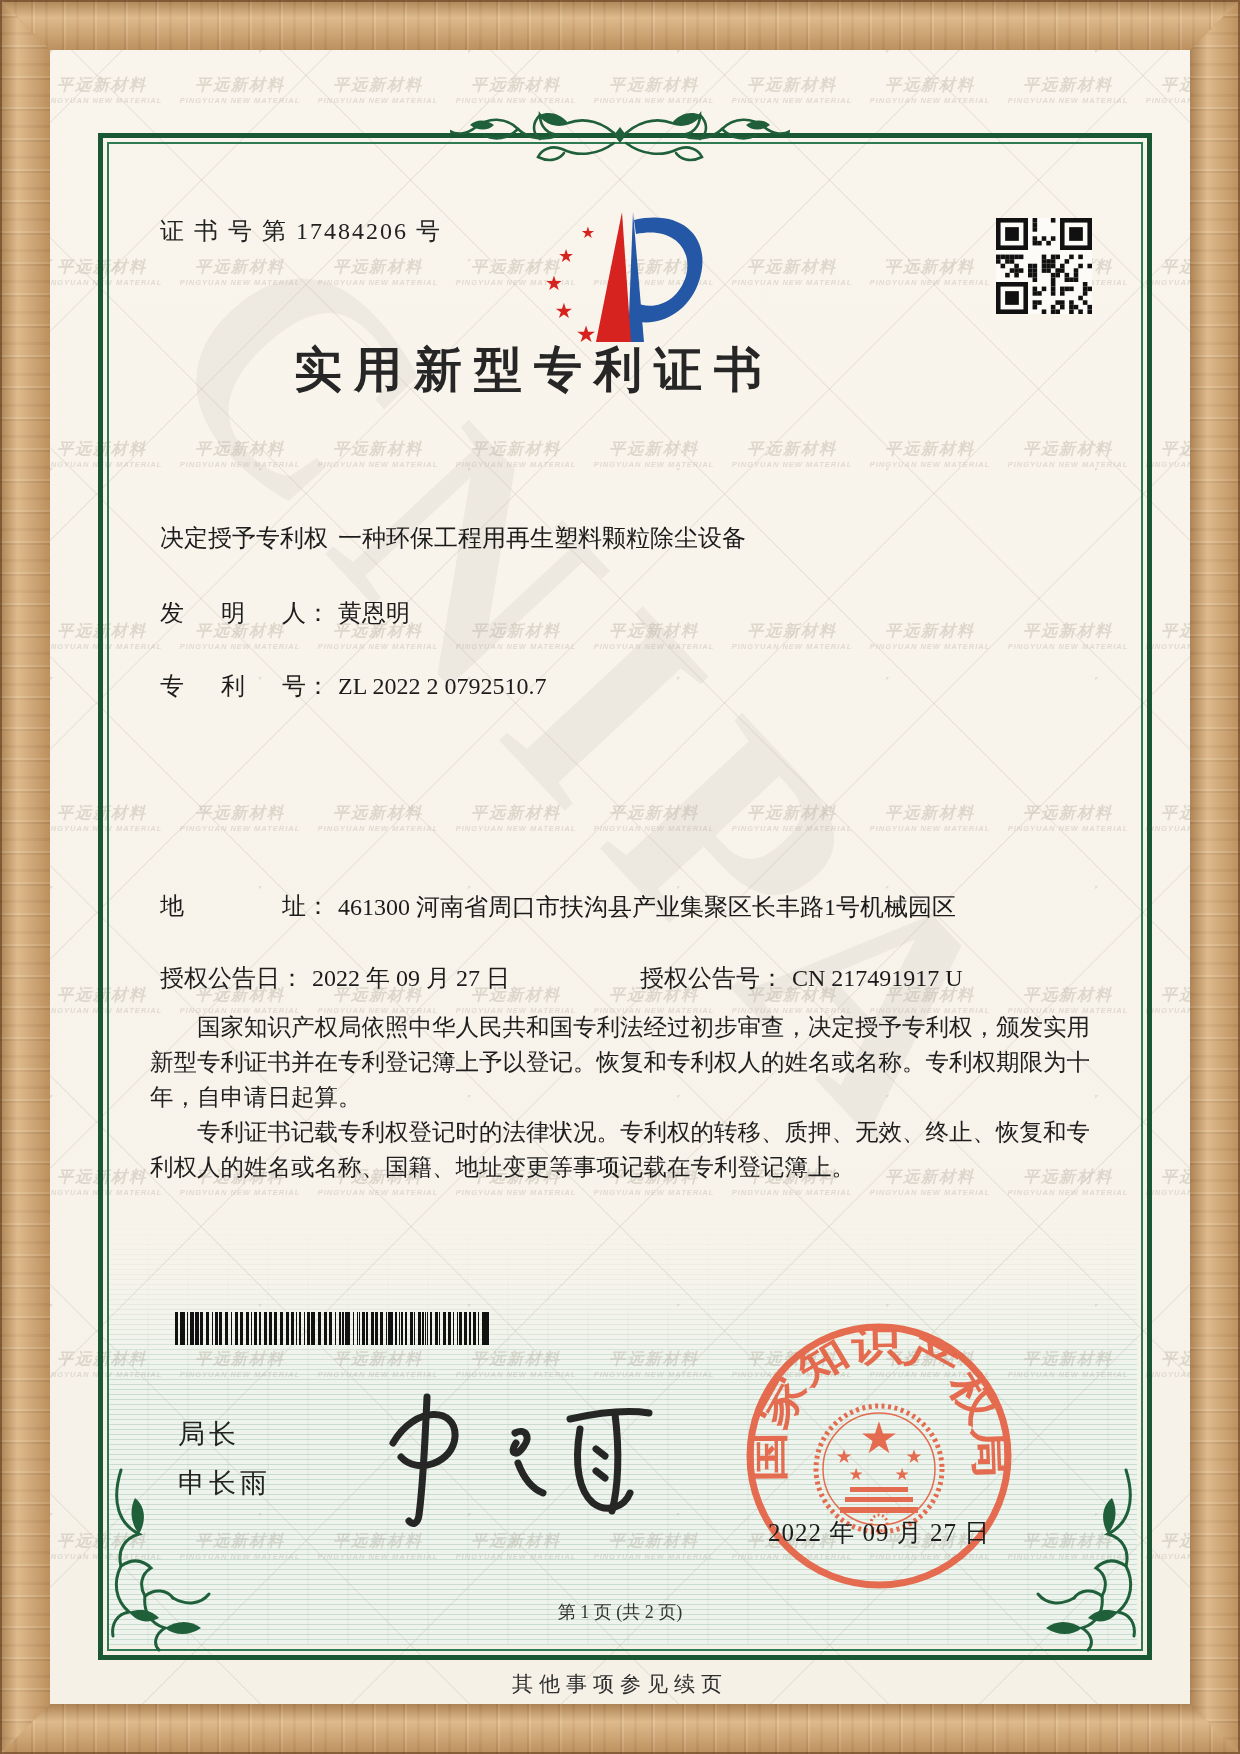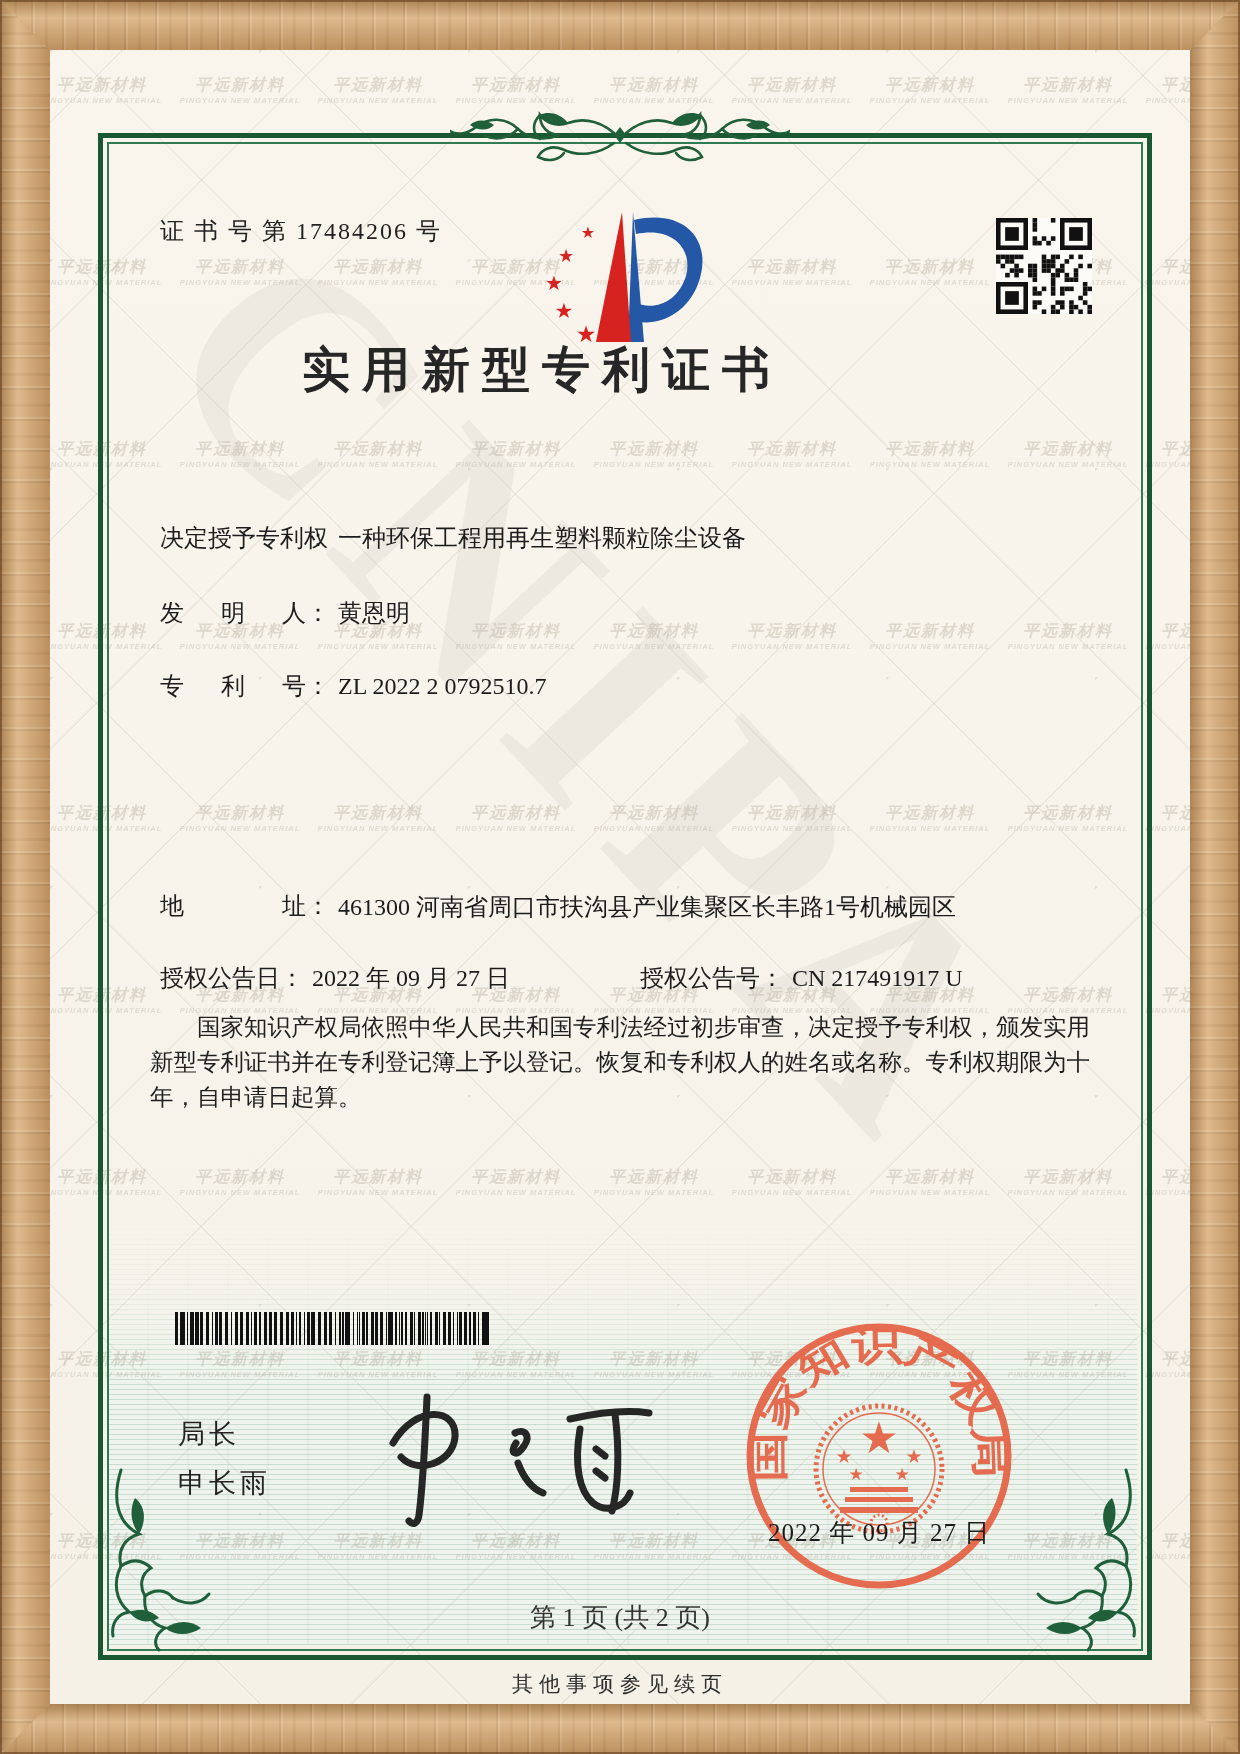--- a/index.html
+++ b/index.html
@@ -49,41 +49,41 @@
   .gframe::before{content:"";position:absolute;inset:4px;border:2px solid #2f7b54;}
   .orn{position:absolute;z-index:5;pointer-events:none;}
   .orn.topc{left:400px;top:55px;}
   .orn.bl{left:57px;top:1412px;}
   .orn.br{left:980px;top:1412px;}
   
   .content{position:absolute;inset:0;z-index:5;color:#1d1d1d;border-radius:27px;}
   .certno{position:absolute;left:110px;top:165px;font-size:24px;letter-spacing:2px;color:#222;}
   .logo{position:absolute;left:480px;top:150px;}
   .qr{position:absolute;left:946px;top:168px;}
-  .title{position:absolute;left:56px;top:288px;width:872px;text-align:center;
+  .title{position:absolute;left:48px;top:288px;width:872px;text-align:center;
          font-size:48px;font-weight:700;letter-spacing:12px;color:#262626;}
   .frow{position:absolute;left:110px;font-size:24px;white-space:nowrap;}
   .flabel{display:inline-block;width:146px;text-align:justify;text-align-last:justify;}
   .fcolon{display:inline-block;margin-right:8px;}
   .fvalue{color:#1b1b1b;}
   .fvalue.wrap{display:inline-block;width:742px;white-space:normal;vertical-align:top;line-height:34px;}
   .grant-right{position:absolute;left:480px;top:0;}
   .paras{position:absolute;left:100px;top:960px;width:940px;font-size:23.5px;line-height:35px;
          text-align:justify;color:#1f1f1f;}
   .paras p{margin:0;text-indent:2em;}
   .barcode{position:absolute;left:125px;top:1262px;}
   .signer-title{position:absolute;left:128px;top:1366px;font-size:27px;font-weight:500;color:#222;
                 font-family:"Liberation Sans","DejaVu Sans",sans-serif;letter-spacing:4px;}
   .signer-name{position:absolute;left:128px;top:1415px;font-size:27px;font-weight:500;color:#222;
                font-family:Liberation Serif, serif;letter-spacing:4px;}
   .sig{position:absolute;left:315px;top:1335px;}
   .seal{position:absolute;left:690px;top:1267px;mix-blend-mode:multiply;opacity:.88;}
   .seal-date{position:absolute;left:690px;top:1466px;width:278px;text-align:center;z-index:6;
              font-size:25px;letter-spacing:1px;color:#1c1c1c;white-space:nowrap;}
-  .pagenum{position:absolute;left:48px;top:1550px;width:1044px;text-align:center;font-size:26px;color:#333;}
+  .pagenum{position:absolute;left:48px;top:1550px;width:1044px;text-align:center;font-size:18px;color:#333;}
   .footnote{position:absolute;left:48px;top:1620px;width:1044px;text-align:center;font-size:21px;
             letter-spacing:6px;color:#2e2e2e;}
 </style>
 </head>
 <body>
 
 <div class="page">
   <div class="paper">
 
     <div class="guilloche"></div>
@@ -597,20 +597,21 @@
       </div>
       <div class="frow" style="top:912px">
         <span>授权公告日</span><span class="fcolon">：</span><span class="fvalue">2022 年 09 月 27 日</span>
         <span class="grant-right">
           <span>授权公告号</span><span class="fcolon">：</span><span class="fvalue">CN 217491917 U</span>
         </span>
       </div>
 
       <div class="paras">
         <p>国家知识产权局依照中华人民共和国专利法经过初步审查，决定授予专利权，颁发实用新型专利证书并在专利登记簿上予以登记。恢复和专利权人的姓名或名称。专利权期限为十年，自申请日起算。</p>
+        <p>专利证书记载专利权登记时的法律状况。专利权的转移、质押、无效、终止、恢复和专利权人的姓名或名称、国籍、地址变更等事项记载在专利登记簿上。</p>
       </div>
 
       <svg class="barcode" width="316" height="33" viewBox="0 0 316 33">
         <g id="barcode-bars" fill="#111">
             <rect x="0" y="0" width="3" height="33"></rect>
             <rect x="5" y="0" width="5" height="33"></rect>
             <rect x="12" y="0" width="1" height="33"></rect>
             <rect x="15" y="0" width="4" height="33"></rect>
             <rect x="20" y="0" width="4" height="33"></rect>
             <rect x="25" y="0" width="3" height="33"></rect>

